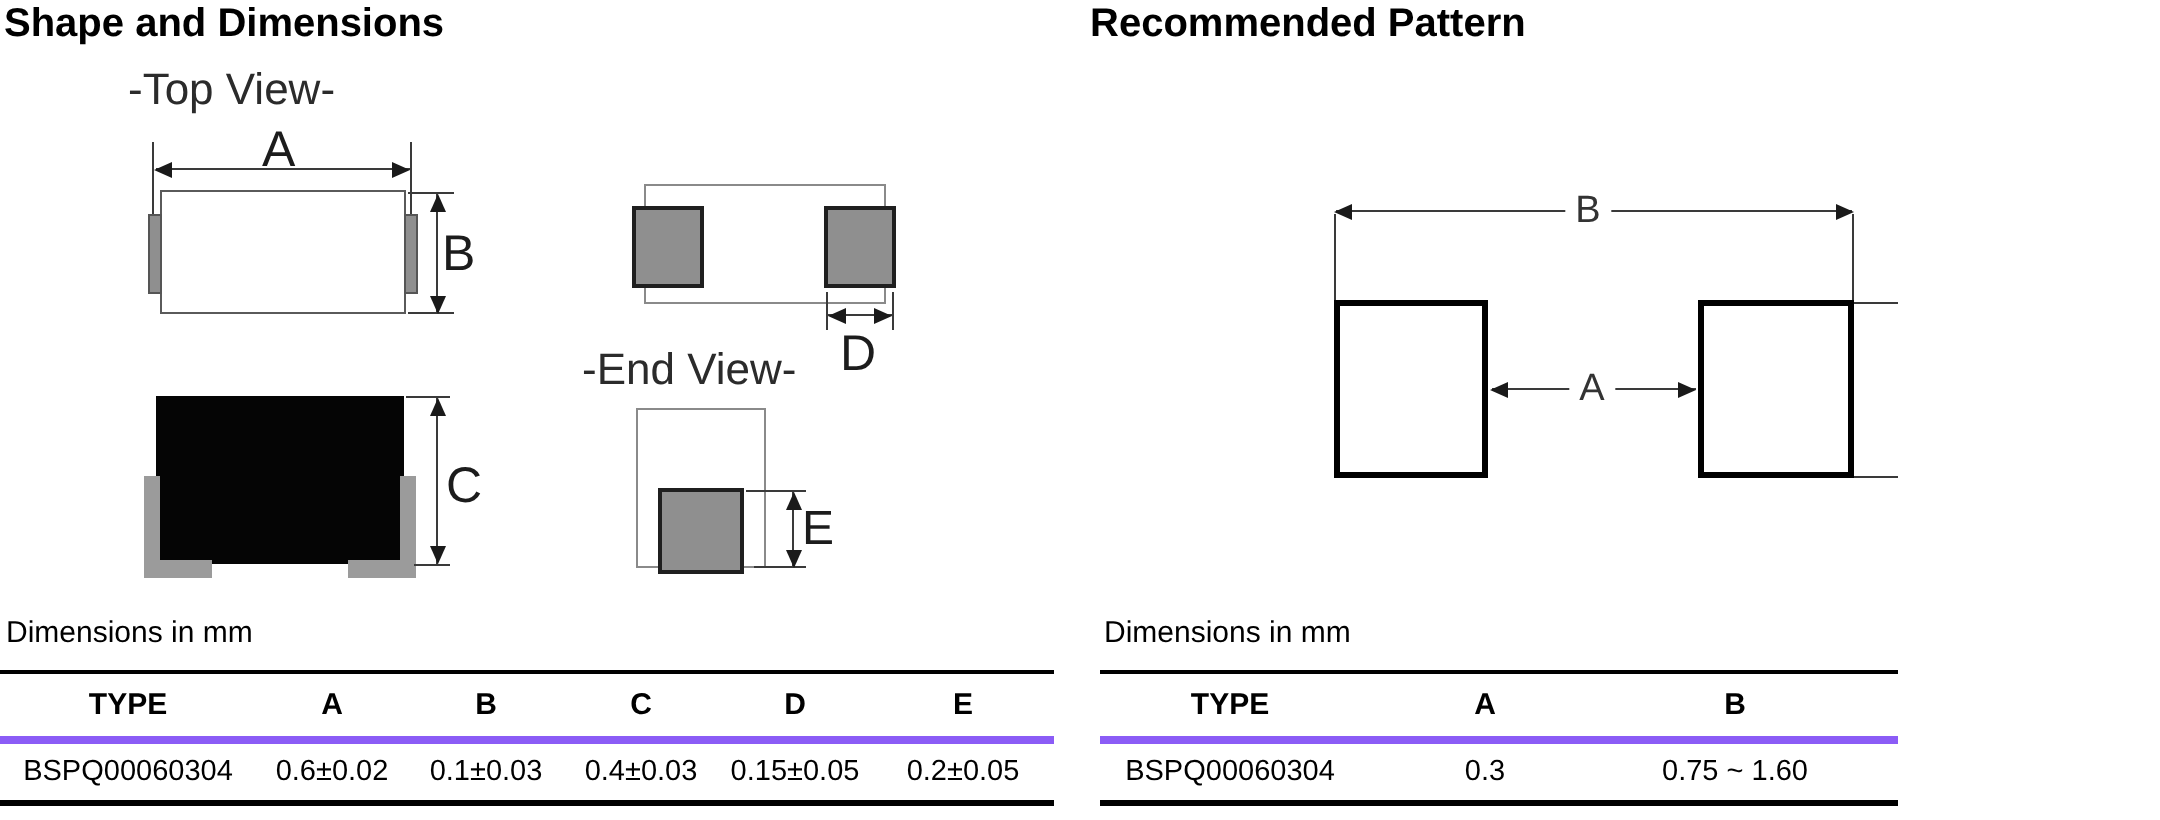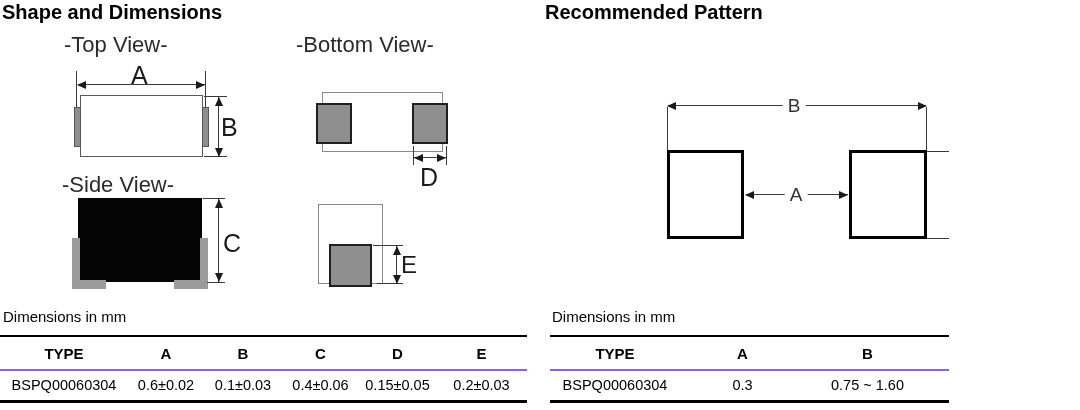--- a/index.html
+++ b/index.html
@@ -14,34 +14,33 @@
   .hline{background:#3a3a3a;height:1px;}
   .vline{background:#3a3a3a;width:1px;}
   .arr{width:0;height:0;}
   .arr-l{border-top:4px solid transparent;border-bottom:4px solid transparent;border-right:9px solid #1a1a1a;}
   .arr-r{border-top:4px solid transparent;border-bottom:4px solid transparent;border-left:9px solid #1a1a1a;}
   .arr-u{border-left:4px solid transparent;border-right:4px solid transparent;border-bottom:9px solid #1a1a1a;}
   .arr-d{border-left:4px solid transparent;border-right:4px solid transparent;border-top:9px solid #1a1a1a;}
   .dtable{position:absolute;border-collapse:collapse;table-layout:fixed;font-size:14.5px;border-top:2px solid #000;}
   .dtable th{font-size:15px;font-weight:bold;text-align:center;padding:0;}
   .dtable td{text-align:center;padding:0;margin-top:24px;}
-  .dtable thead tr{height:34px;border-bottom:2px solid #8b5cf6;}
+  .dtable thead tr{height:34px;border-bottom:4px solid #8b5cf6;}
   .dtable tbody tr{height:31px;border-bottom:3px solid #000;}
 </style>
 </head>
 <body>
 
 <div id="stage">
 
   <div class="abs h1" style="left:2px;top:1px">Shape and Dimensions</div>
   <div class="abs h1" style="left:545px;top:1px">Recommended Pattern</div>
 
   <div class="abs viewlbl" style="left:64px;top:32px">-Top View-</div>
-  <div class="abs viewlbl" style="left:296px;top:32px">-Bottom View-</div>
-  <div class="abs viewlbl" style="left:62px;top:172px">-Side View-</div>
+  <div class="abs viewlbl" style="left:291px;top:172px">-End View-</div>
 
   <div class="abs" style="left:80px;top:95px;width:123px;height:62px;border:1.5px solid #5a5a5a;background:#fff"></div>
   <div class="abs" style="left:74px;top:107px;width:7px;height:40px;background:#8f8f8f;border:1px solid #555"></div>
   <div class="abs" style="left:202px;top:107px;width:7px;height:40px;background:#8f8f8f;border:1px solid #555"></div>
 
   <div class="abs vline" style="left:76px;top:71px;height:36px"></div>
   <div class="abs vline" style="left:205px;top:71px;height:36px"></div>
   <div class="abs hline" style="left:78px;top:84px;width:127px"></div>
   <div class="abs arr arr-l" style="left:77px;top:80.5px"></div>
   <div class="abs arr arr-r" style="left:196px;top:80.5px"></div>
@@ -126,23 +125,23 @@
         <th>C</th>
         <th>D</th>
         <th>E</th>
       </tr>
     </thead>
     <tbody>
       <tr>
         <td>BSPQ00060304</td>
         <td>0.6±0.02</td>
         <td>0.1±0.03</td>
-        <td>0.4±0.06</td>
+        <td>0.4±0.03</td>
         <td>0.15±0.05</td>
-        <td>0.2±0.03</td>
+        <td>0.2±0.05</td>
       </tr>
     </tbody>
   </table>
 
   <div class="abs note" style="left:552px;top:308px">Dimensions in mm</div>
   <table class="dtable" style="left:550px;top:335px;width:530px">
     <colgroup>
         <col style="width:130px">
         <col style="width:125px">
         <col style="width:125px">

